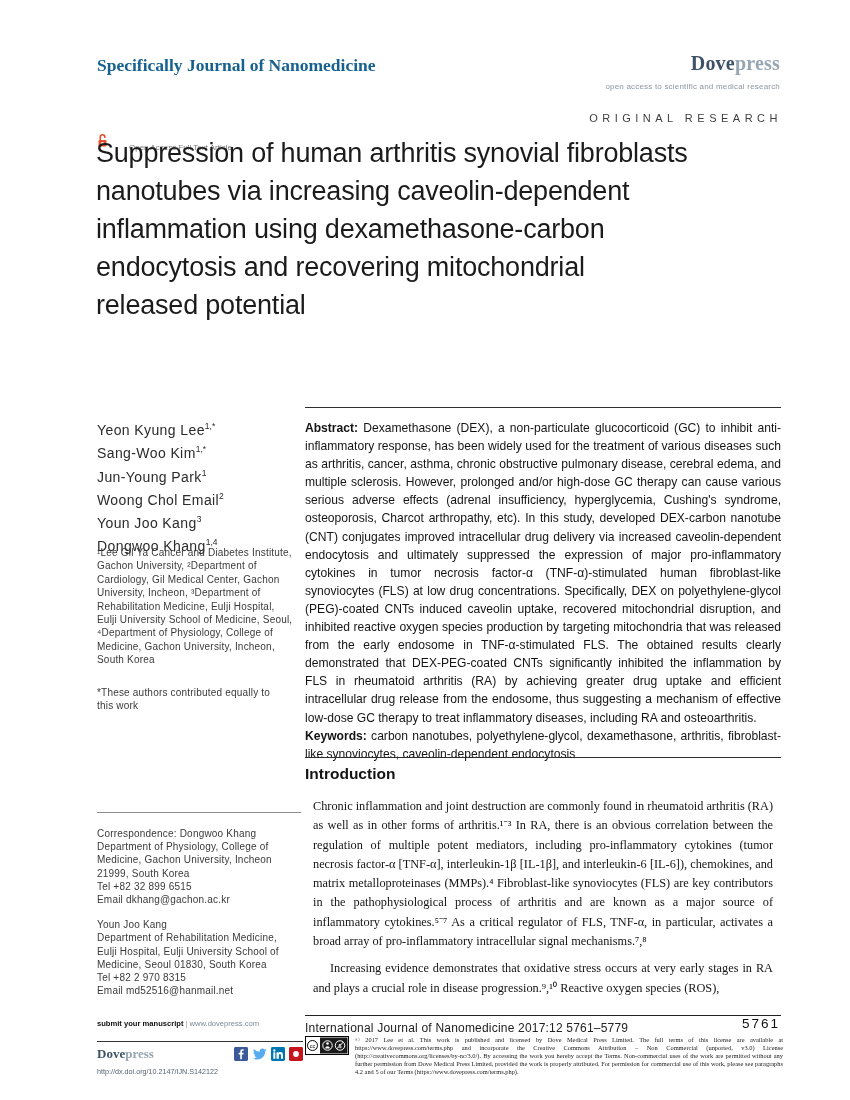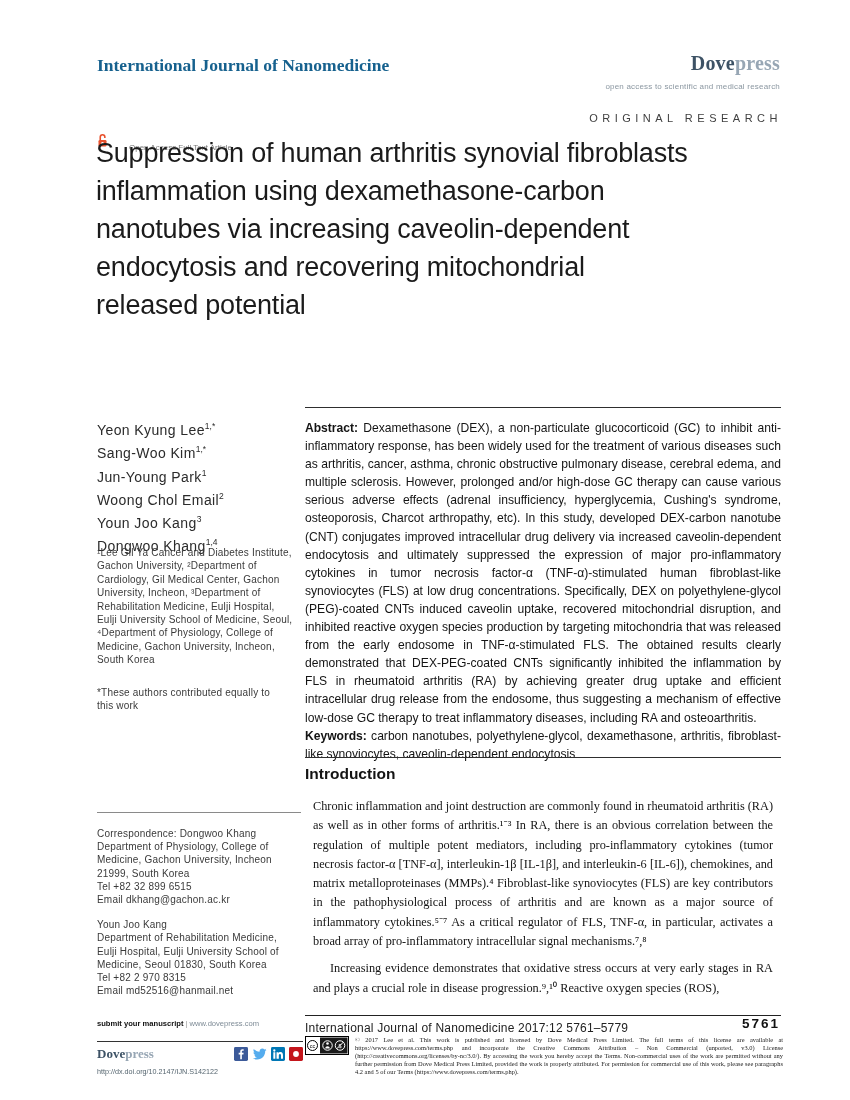--- a/index.html
+++ b/index.html
@@ -55,53 +55,53 @@
   .submit-sep{color:#999;margin:0 2px;}
   .submit-link{color:#7E8B96;}
   .f-dove-row{margin-top:4px;display:flex;align-items:center;}
   .f-dove-logo{font-family:"Liberation Serif",serif;font-size:13px;}
   .f-icons{margin-left:auto;display:flex;gap:4px;align-items:center;}
   .f-icons svg{display:block;}
   .f-doi{margin-top:5px;font-size:7.2px;color:#55656F;}
 
   .f-rule{position:absolute;left:305px;top:1015px;width:476px;border-top:1px solid #222;}
   .f-citation{position:absolute;left:305px;top:1021px;font-size:12px;color:#222;letter-spacing:.2px;}
-  .f-page{position:absolute;right:70px;top:1016px;font-size:13.5px;font-weight:700;
+  .f-page{position:absolute;right:70px;top:1016px;font-size:13.5px;font-weight:400;
           letter-spacing:2px;color:#111;}
   .f-license{position:absolute;left:305px;top:1036px;width:478px;display:flex;gap:6px;align-items:flex-start;}
   .license-text{font-family:"Liberation Serif",serif;font-size:6.4px;line-height:8.1px;
                 text-align:justify;color:#222;flex:1;}
 </style>
 </head>
 <body>
 
 <div class="page">
 
-  <div class="journal-name">International Journal of Nanomedicine</div>
+  <div class="journal-name">Specifically Journal of Nanomedicine</div>
   <div class="dovepress-top">
     <span class="dove-dark">Dove</span><span class="dove-light">press</span>
   </div>
   <div class="tagline">open access to scientific and medical research</div>
 
   <div class="oa-row">
     <span>
       <svg width="11" height="15" viewBox="0 0 22 30">
         <path d="M6.5 14 V8.2 a4.6 4.6 0 0 1 9.2 0 V10" stroke="#E8512D" stroke-width="3.2" fill="none"></path>
         <rect x="3" y="14" width="16" height="13" rx="2.5" fill="#E8512D"></rect>
         <circle cx="11" cy="20.5" r="2.6" fill="#ffffff"></circle>
       </svg>
     </span>
     <span class="oa-text">Open Access Full Text Article</span>
   </div>
   <div class="article-type">ORIGINAL RESEARCH</div>
 
   <div class="title">
     <div>Suppression of human arthritis synovial fibroblasts</div>
+    <div>nanotubes via increasing caveolin-dependent</div>
     <div>inflammation using dexamethasone-carbon</div>
-    <div>nanotubes via increasing caveolin-dependent</div>
     <div>endocytosis and recovering mitochondrial</div>
     <div>released potential</div>
   </div>
 
   <div class="authors">
     <div><span>Yeon Kyung Lee</span><sup>1,*</sup></div>
     <div><span>Sang-Woo Kim</span><sup>1,*</sup></div>
     <div><span>Jun-Young Park</span><sup>1</sup></div>
     <div><span>Woong Chol Email</span><sup>2</sup></div>
     <div><span>Youn Joo Kang</span><sup>3</sup></div>

